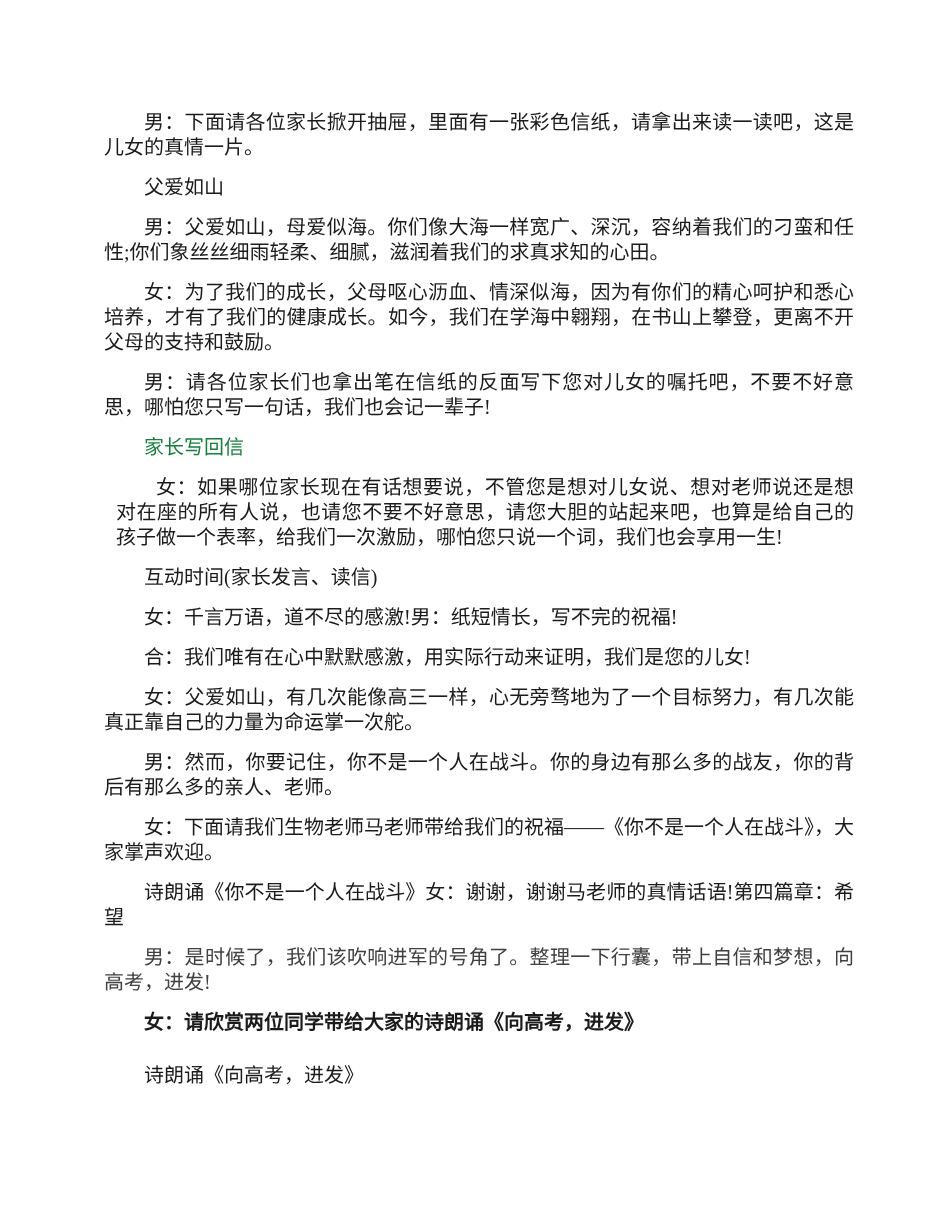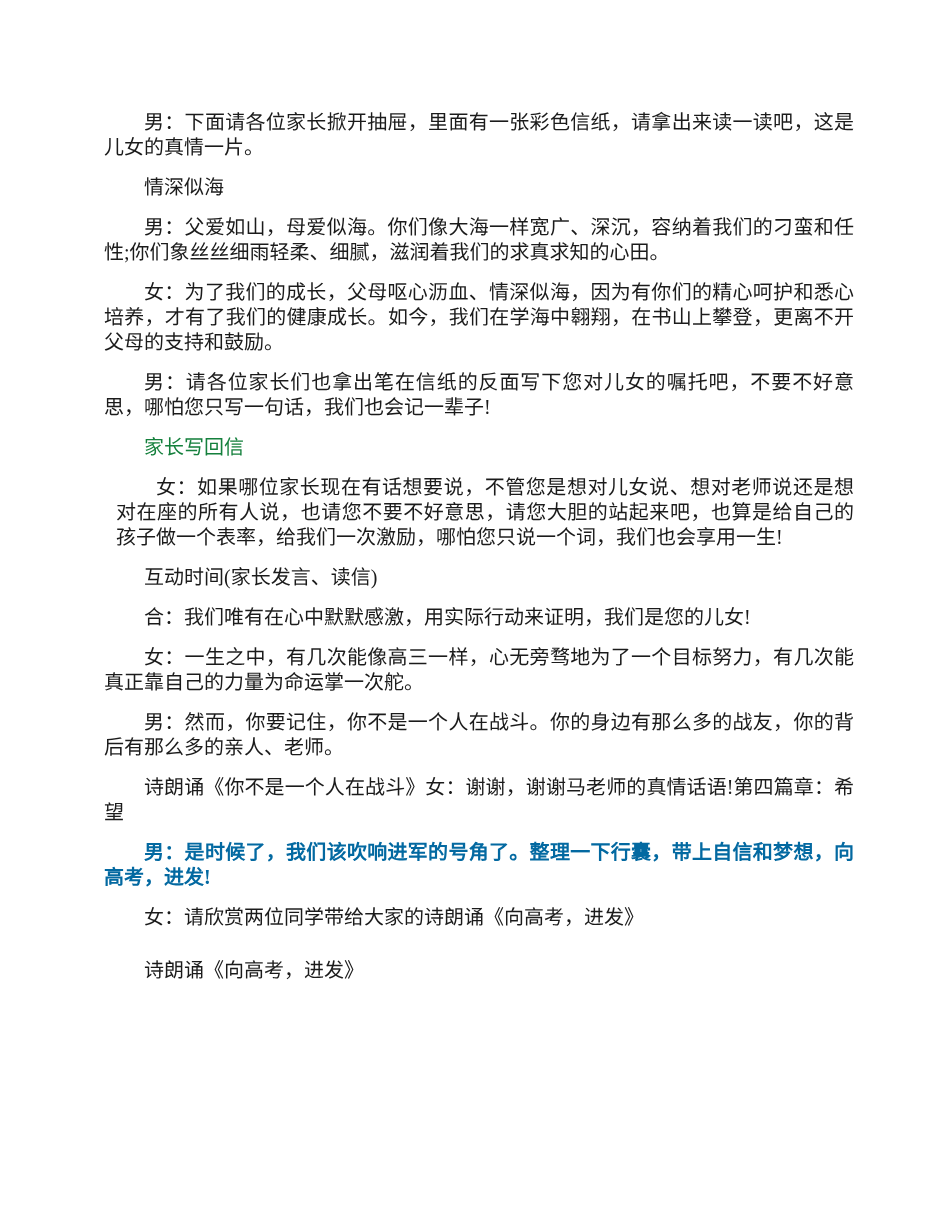--- a/index.html
+++ b/index.html
@@ -33,28 +33,30 @@
     letter-spacing: 0;
     word-break: break-all;
   }
 </style>
 </head>
 <body style="background: rgb(255, 255, 255);">
 
 <main class="doc-page">
   <div class="doc-body">
     <p style="color: rgb(27, 27, 27);">男：下面请各位家长掀开抽屉，里面有一张彩色信纸，请拿出来读一读吧，这是儿女的真情一片。</p>
-    <p style="color: rgb(27, 27, 27);">情深似海</p>
+    <p style="color: rgb(27, 27, 27);">父爱如山</p>
     <p style="color: rgb(27, 27, 27);">男：父爱如山，母爱似海。你们像大海一样宽广、深沉，容纳着我们的刁蛮和任性;你们象丝丝细雨轻柔、细腻，滋润着我们的求真求知的心田。</p>
     <p style="color: rgb(27, 27, 27);">女：为了我们的成长，父母呕心沥血、情深似海，因为有你们的精心呵护和悉心培养，才有了我们的健康成长。如今，我们在学海中翱翔，在书山上攀登，更离不开父母的支持和鼓励。</p>
     <p style="color: rgb(27, 27, 27);">男：请各位家长们也拿出笔在信纸的反面写下您对儿女的嘱托吧，不要不好意思，哪怕您只写一句话，我们也会记一辈子!</p>
     <p style="color: #15803d;">家长写回信</p>
     <p style="color: rgb(27, 27, 27); margin-left: 12px;">女：如果哪位家长现在有话想要说，不管您是想对儿女说、想对老师说还是想对在座的所有人说，也请您不要不好意思，请您大胆的站起来吧，也算是给自己的孩子做一个表率，给我们一次激励，哪怕您只说一个词，我们也会享用一生!</p>
     <p style="color: rgb(27, 27, 27);">互动时间(家长发言、读信)</p>
+    <p style="color: rgb(27, 27, 27);">女：千言万语，道不尽的感激!男：纸短情长，写不完的祝福!</p>
     <p style="color: rgb(27, 27, 27);">合：我们唯有在心中默默感激，用实际行动来证明，我们是您的儿女!</p>
-    <p style="color: rgb(27, 27, 27);">女：一生之中，有几次能像高三一样，心无旁骛地为了一个目标努力，有几次能真正靠自己的力量为命运掌一次舵。</p>
+    <p style="color: rgb(27, 27, 27);">女：父爱如山，有几次能像高三一样，心无旁骛地为了一个目标努力，有几次能真正靠自己的力量为命运掌一次舵。</p>
     <p style="color: rgb(27, 27, 27);">男：然而，你要记住，你不是一个人在战斗。你的身边有那么多的战友，你的背后有那么多的亲人、老师。</p>
+    <p style="color: rgb(27, 27, 27);">女：下面请我们生物老师马老师带给我们的祝福——《你不是一个人在战斗》，大家掌声欢迎。</p>
     <p style="color: rgb(27, 27, 27);">诗朗诵《你不是一个人在战斗》女：谢谢，谢谢马老师的真情话语!第四篇章：希望</p>
-    <p style="color: #0369a1; font-weight: bold;">男：是时候了，我们该吹响进军的号角了。整理一下行囊，带上自信和梦想，向高考，进发!</p>
-    <p style="color: rgb(27, 27, 27);">女：请欣赏两位同学带给大家的诗朗诵《向高考，进发》</p>
+    <p style="color: #404040;">男：是时候了，我们该吹响进军的号角了。整理一下行囊，带上自信和梦想，向高考，进发!</p>
+    <p style="color: rgb(27, 27, 27); font-weight: bold;">女：请欣赏两位同学带给大家的诗朗诵《向高考，进发》</p>
     <p style="color: rgb(27, 27, 27); margin-top: 28px;">诗朗诵《向高考，进发》</p>
   </div>
 </main>
 
 </body></html>

